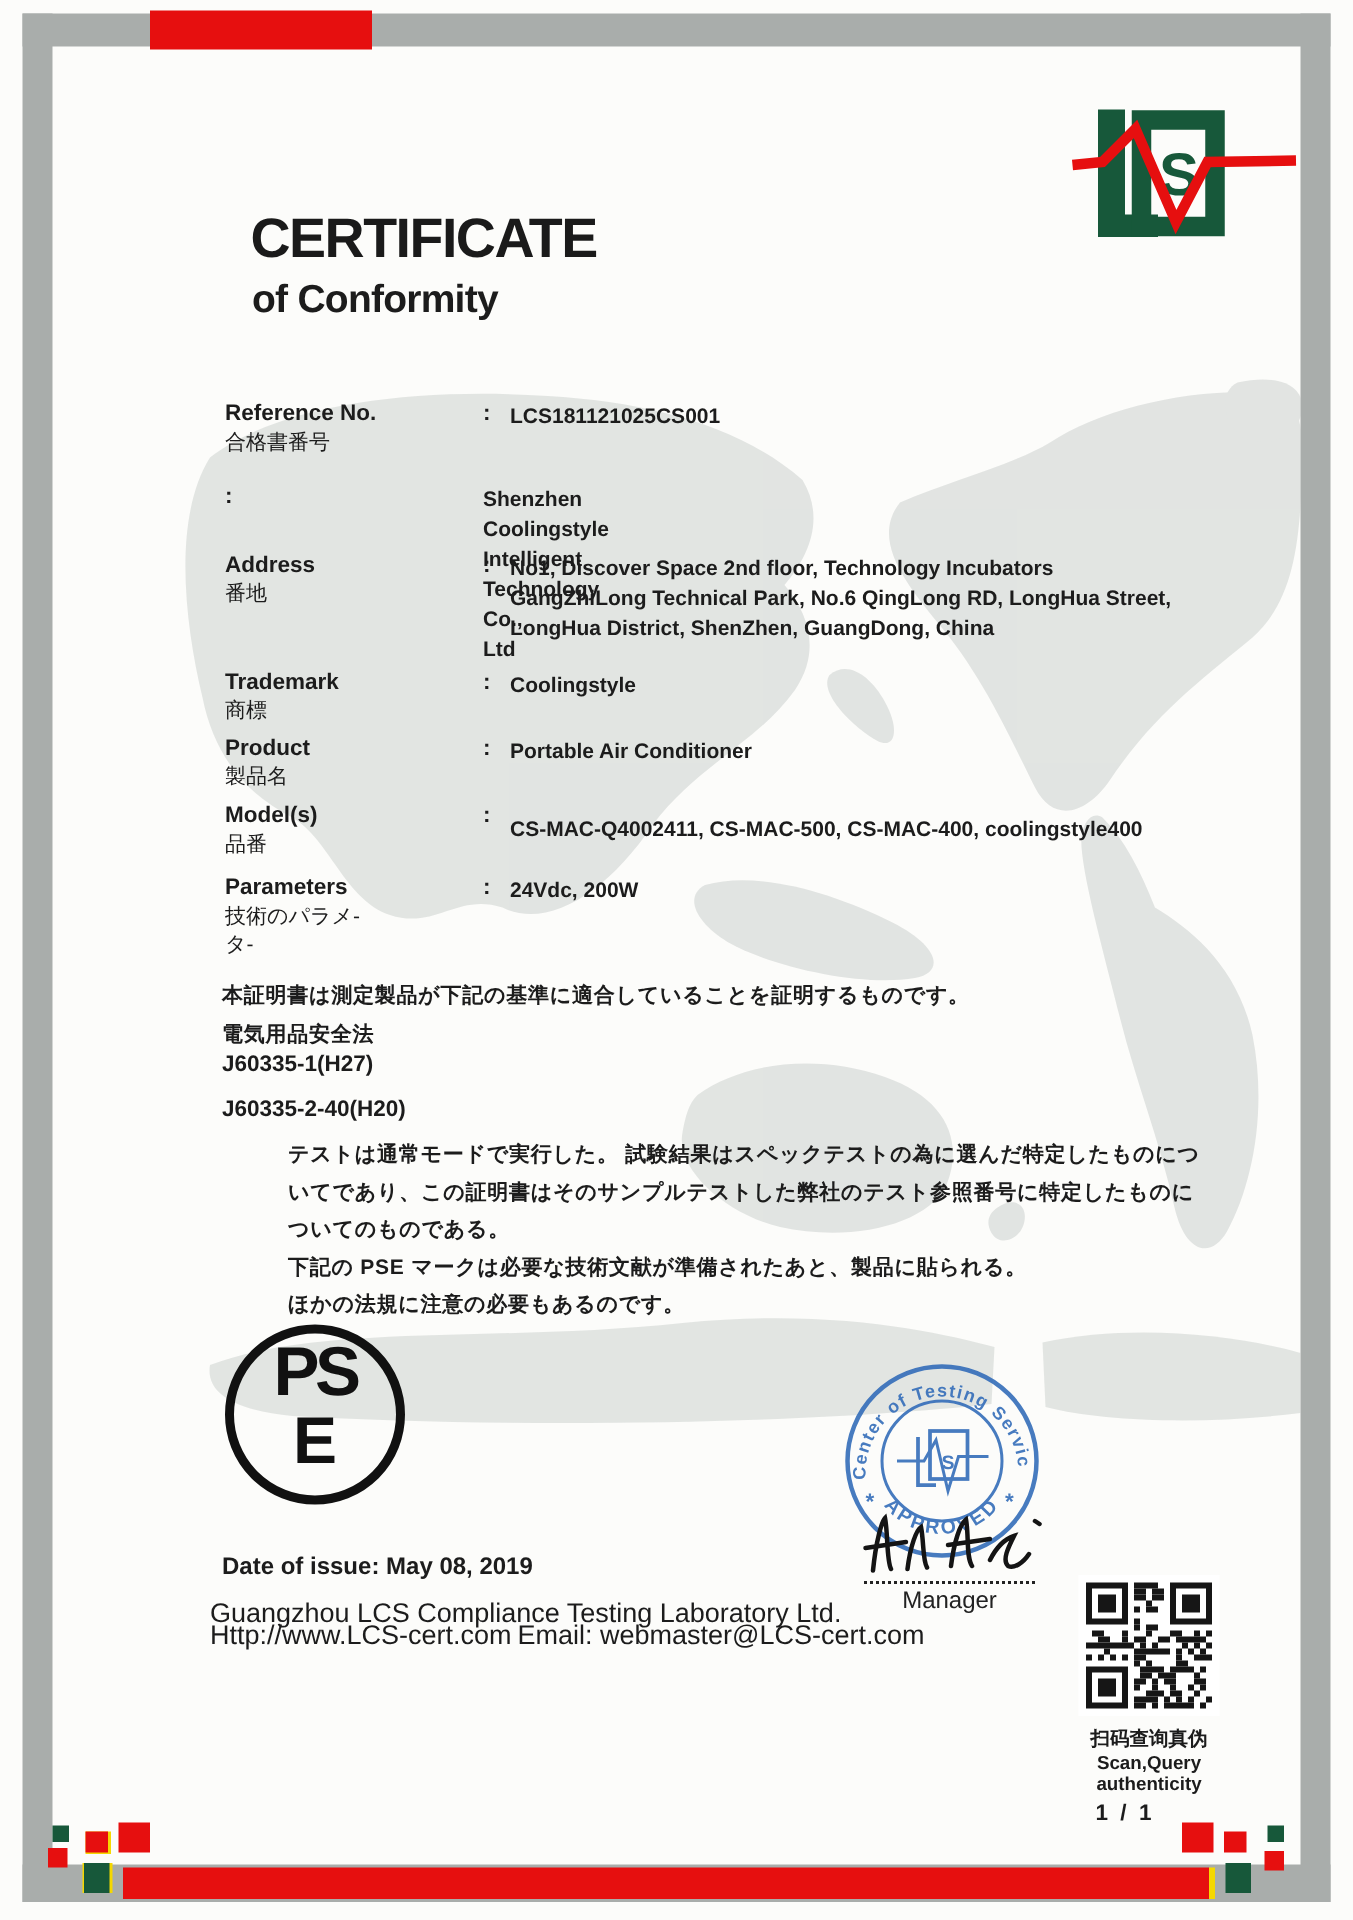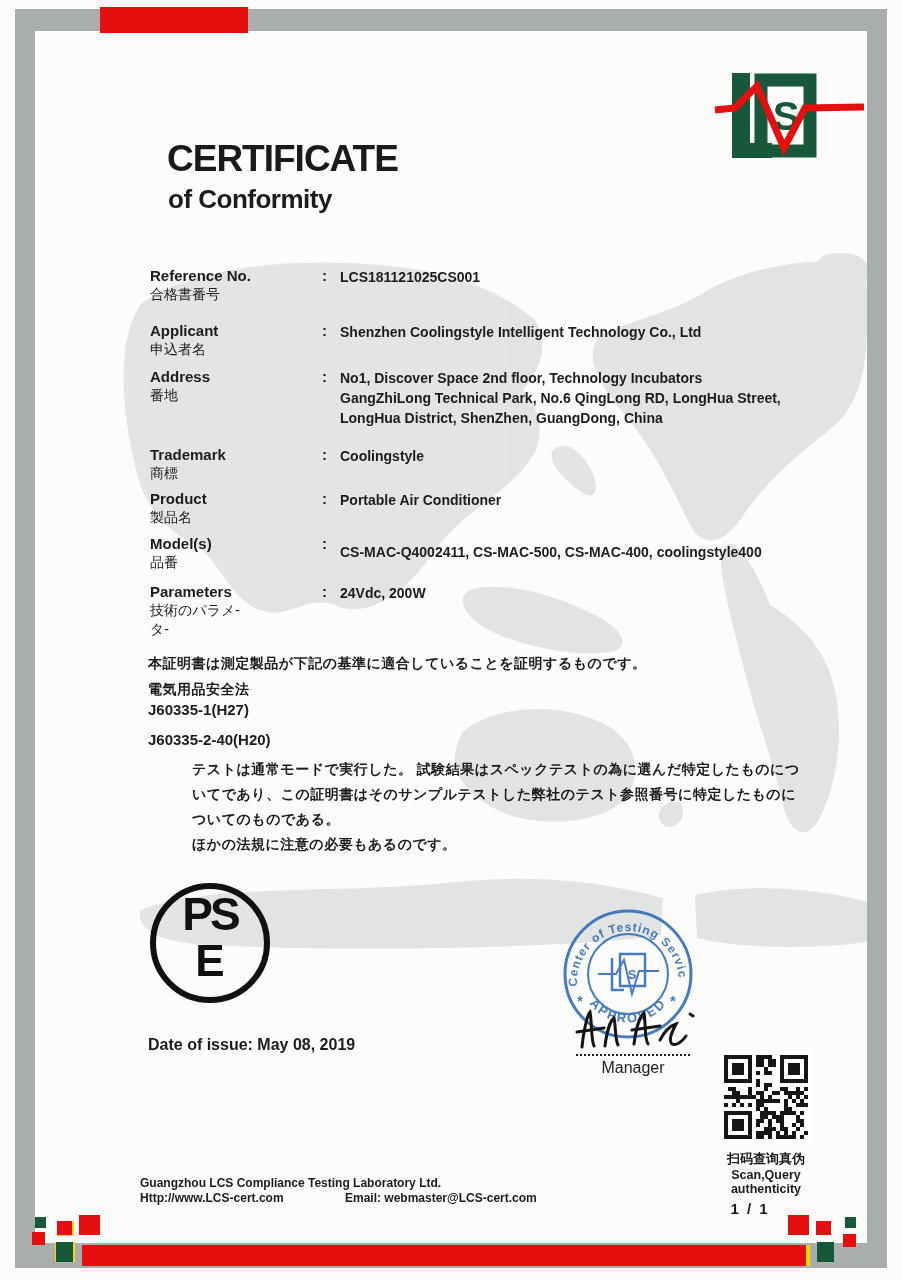--- a/index.html
+++ b/index.html
@@ -55,21 +55,21 @@
   .qr-code { position:relative; width:94px; height:94px; margin-left:19px; background:#fff; }
   .qr-grid { position:absolute; left:5px; top:5px; width:84px; height:84px;
              display:grid; grid-template-columns:repeat(21,1fr); grid-template-rows:repeat(21,1fr); }
   .qr-grid > div { background:#161616; }
   .qf { position:absolute; width:28px; height:28px; border:4px solid #161616; box-sizing:border-box; }
   .qf::after { content:""; display:block; width:12px; height:12px; background:#161616; margin:4px; }
   .qr-cap-cn { margin-top:6px; text-align:center; font-size:13px; font-weight:bold; }
   .qr-cap-en { text-align:center; font-size:12.5px; font-weight:bold; }
   .qr-page { margin-top:4px; text-align:center; font-size:15px; font-weight:bold; letter-spacing:2px; width:100px; }
   
-  .footer { position:absolute; left:140px; top:1176px; font-size:12px; line-height:14.5px;font-weight:bold; }
+  .footer { position:absolute; left:140px; top:1068px; font-size:18px; line-height:14.5px; }
   .footer .cols { display:grid; grid-template-columns:205px auto; }
 </style>
 </head>
 <body>
 
 <div class="page">
 
   <svg class="map" width="832" height="710" viewBox="0 0 832 710">
     <g fill="#d2d6d4" opacity="0.62">
 
@@ -138,24 +138,20 @@
         <div class="f-en">Reference No.</div>
          <div class="f-jp">合格書番号</div>
       </div>
     <div class="f-colon">:</div>
     <div class="f-value">
         <div>LCS181121025CS001</div>
       </div>
   </div>
 
   <div class="field" style="top:321px">
-    <div>
-        <div class="f-en">Applicant</div>
-         <div class="f-jp">申込者名</div>
-      </div>
     <div class="f-colon">:</div>
     <div class="f-value">
         <div>Shenzhen Coolingstyle Intelligent Technology Co., Ltd</div>
       </div>
   </div>
 
   <div class="field" style="top:367px">
     <div>
         <div class="f-en">Address</div>
          <div class="f-jp">番地</div>
@@ -214,20 +210,21 @@
 
   <div class="jp" style="top:652px">本証明書は測定製品が下記の基準に適合していることを証明するものです。</div>
   <div class="jp" style="top:678px">電気用品安全法</div>
   <div class="std" style="top:701px">J60335-1(H27)</div>
   <div class="std" style="top:731px">J60335-2-40(H20)</div>
 
   <div class="notes">
     <div>テストは通常モードで実行した。 試験結果はスペックテストの為に選んだ特定したものにつ</div>
     <div>いてであり、この証明書はそのサンプルテストした弊社のテスト参照番号に特定したものに</div>
     <div>ついてのものである。</div>
+    <div>下記の PSE マークは必要な技術文献が準備されたあと、製品に貼られる。</div>
     <div>ほかの法規に注意の必要もあるのです。</div>
   </div>
 
   <div class="pse">
     <div class="pse-ps">PS</div>
     <div class="pse-e">E</div>
   </div>
 
   <div class="date-issue">Date of issue: May 08, 2019</div>
 

